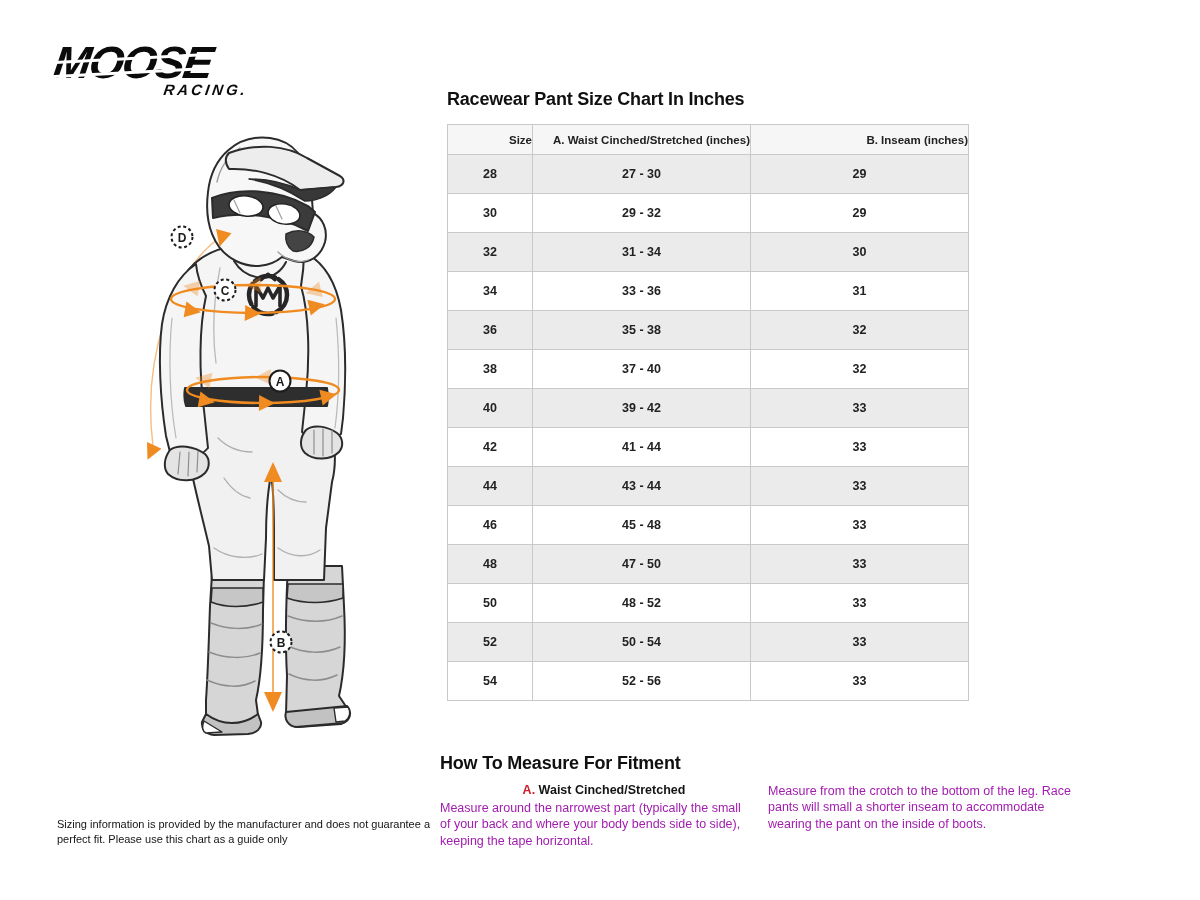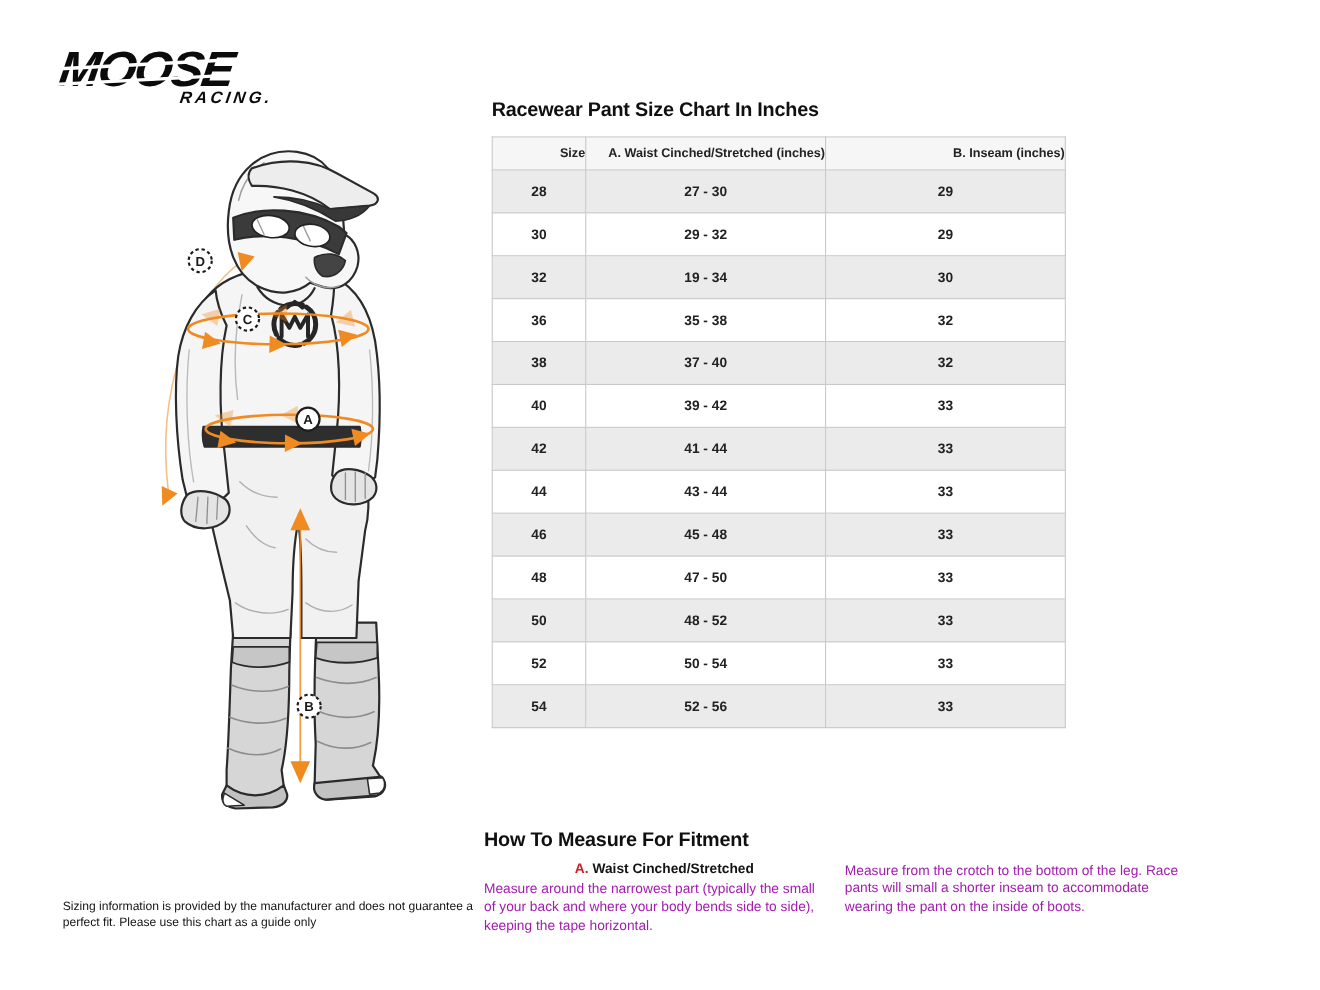--- a/index.html
+++ b/index.html
@@ -227,22 +227,27 @@
           <td>27 - 30</td>
           <td>29</td>
         </tr>
         <tr>
           <td>30</td>
           <td>29 - 32</td>
           <td>29</td>
         </tr>
         <tr>
           <td>32</td>
-          <td>19 - 34</td>
+          <td>31 - 34</td>
           <td>30</td>
+        </tr>
+        <tr>
+          <td>34</td>
+          <td>33 - 36</td>
+          <td>31</td>
         </tr>
         <tr>
           <td>36</td>
           <td>35 - 38</td>
           <td>32</td>
         </tr>
         <tr>
           <td>38</td>
           <td>37 - 40</td>
           <td>32</td>

